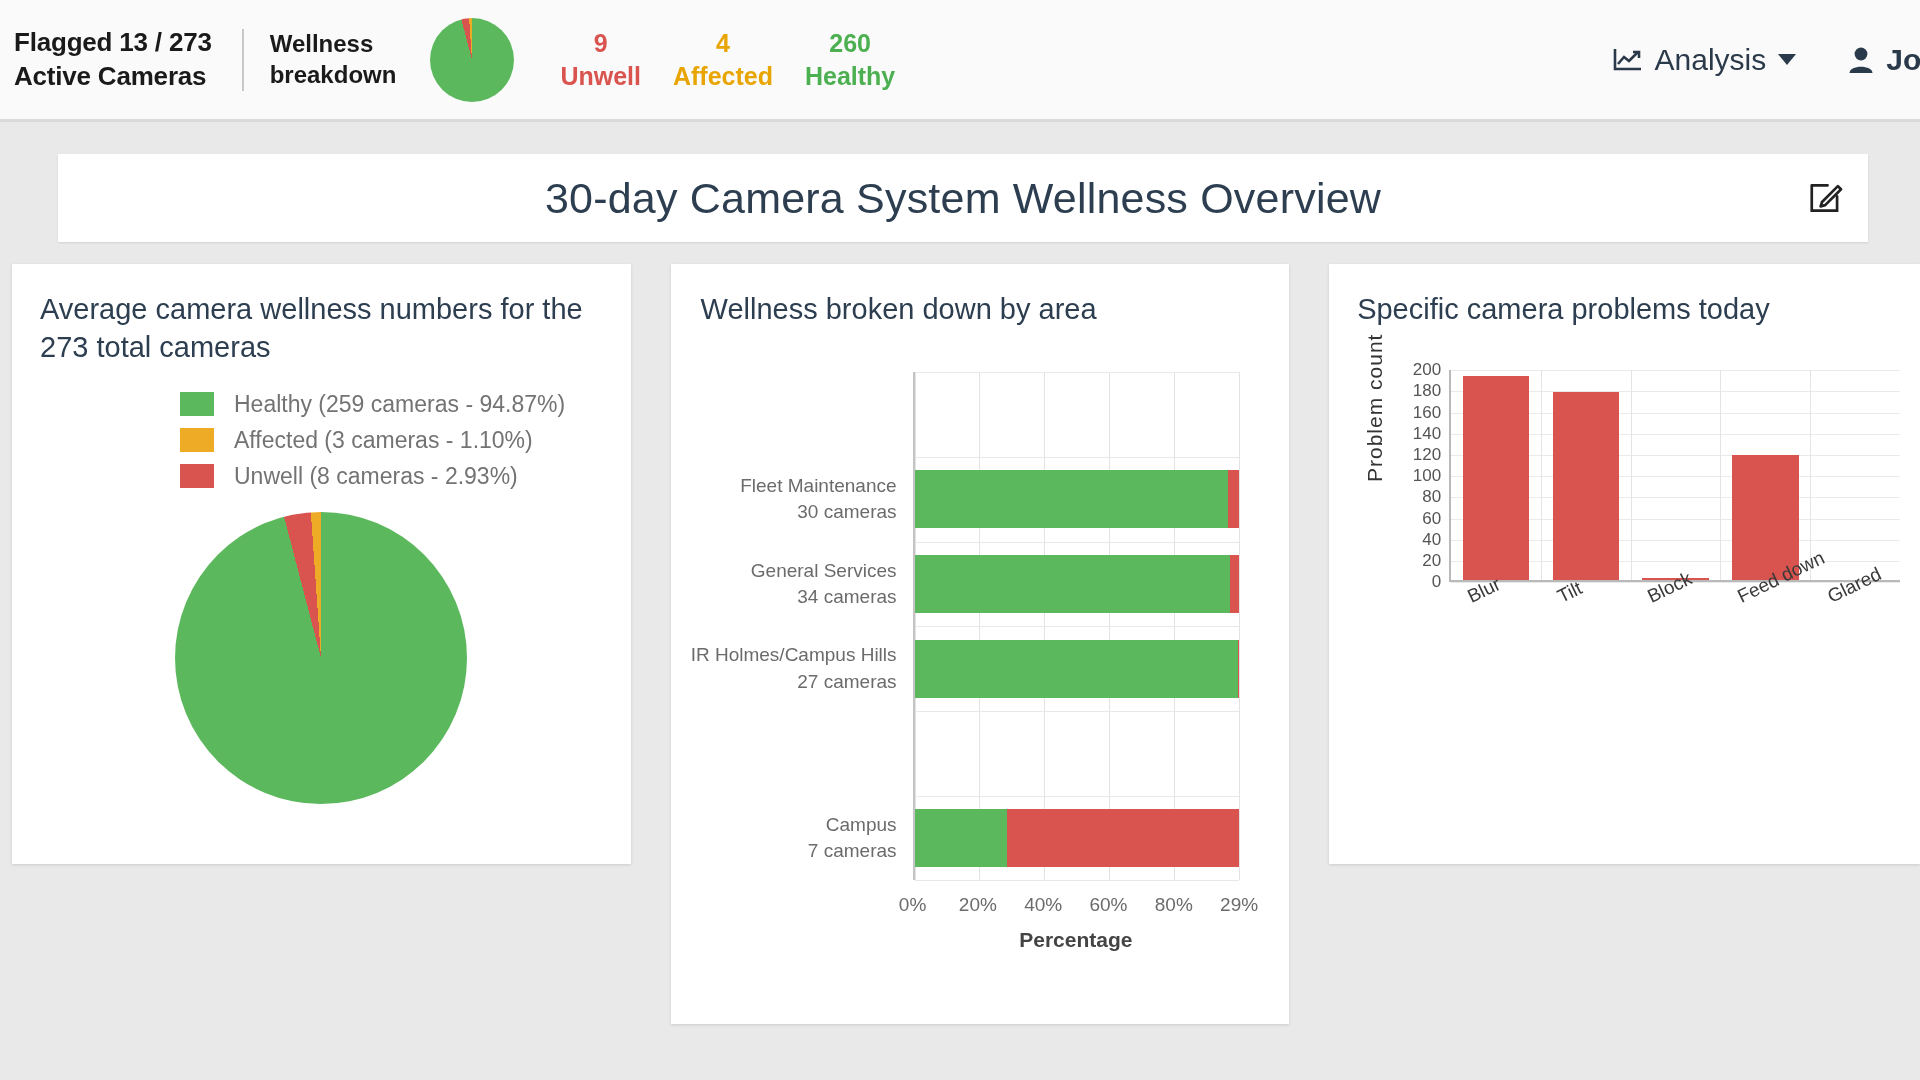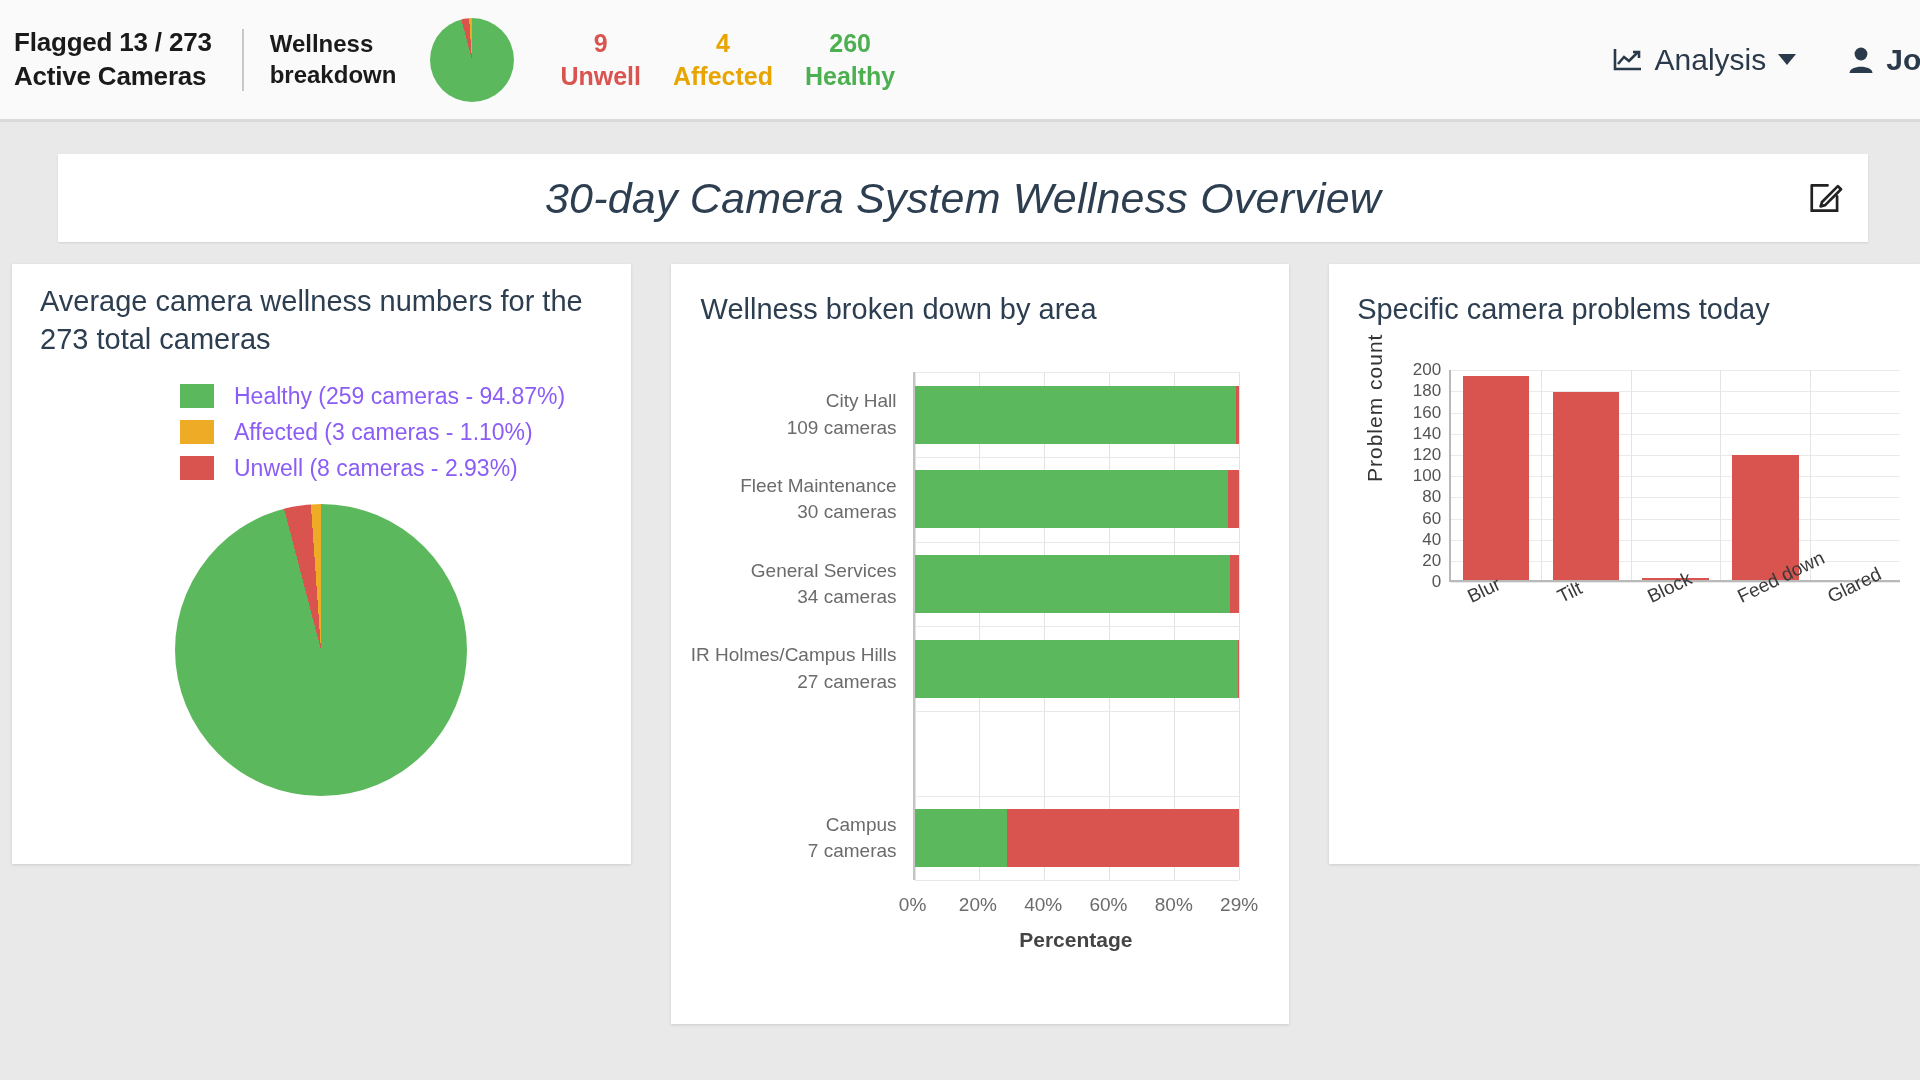--- a/index.html
+++ b/index.html
@@ -99,21 +99,20 @@
   }
   .title-card {
     background: #ffffff;
     margin: 18px 52px 0 58px;
     height: 88px;
     display: flex;
     align-items: center;
     justify-content: center;
     position: relative;
     box-shadow: 0 1px 2px rgba(0,0,0,0.10);
-    font-style: italic;
   }
   .title-card h1 {
     margin: 0;
     font-size: 43px;
     font-weight: 400;
     color: #2c3e50;
     letter-spacing: 0.2px;
   }
   .edit-btn {
     position: absolute;
@@ -129,21 +128,21 @@
     align-items: flex-start;
     margin-top: 22px;
     padding-left: 12px;
     gap: 40px;
   }
   .card {
     background: #ffffff;
     box-shadow: 0 1px 3px rgba(0,0,0,0.13);
     position: relative;
   }
-  .card-pie { width: 628px; height: 600px; padding: 18px 28px 0 28px; }
+  .card-pie { width: 628px; height: 600px; padding: 26px 28px 0 28px; }
   .card-area { width: 628px; height: 760px; padding: 26px 28px 0 30px; }
   .card-problems { width: 600px; height: 600px; padding: 26px 20px 0 28px; }
 
   .card-title {
     font-size: 29px;
     color: #2c3e50;
     font-weight: 400;
     line-height: 1.32;
     margin: 0 0 6px 0;
   }
@@ -157,21 +156,21 @@
     align-items: center;
     margin-bottom: 9px;
   }
   .legend-swatch {
     width: 34px; height: 24px;
     margin-right: 20px;
     flex: 0 0 auto;
   }
   .legend-text {
     font-size: 23px;
-    color: #8b5cf6;
+    color: #737373;
     white-space: nowrap;
   }
   .pie-big-wrap {
     display: flex;
     justify-content: center;
     margin-top: 22px;
   }
   .pie-big { width: 292px; height: 292px; border-radius: 50%; }
 
   
@@ -422,30 +421,20 @@
               <div class="v" style="left: 60%;"></div>
               <div class="v" style="left: 80%;"></div>
               <div class="v" style="left: 100%;"></div>
               <div class="h" style="top: 0px;"></div>
               <div class="h" style="top: 84.6667px;"></div>
               <div class="h" style="top: 169.333px;"></div>
               <div class="h" style="top: 254px;"></div>
               <div class="h" style="top: 338.667px;"></div>
               <div class="h" style="top: 423.333px;"></div>
               <div class="h" style="top: 508px;"></div>
-            </div>
-        <div class="hbar-row" style="top: 0px; height: 84.6667px;">
-              <div class="hbar-label">
-                <div>City Hall</div>
-                <div>109 cameras</div>
-              </div>
-              <div class="hbar-track" style="top: 13.3333px; position: absolute;">
-                <div class="seg-green" style="width: 99.1%;"></div>
-                <div class="seg-red" style="width: 0.9%;"></div>
-              </div>
             </div>
             <div class="hbar-row" style="top: 84.6667px; height: 84.6667px;">
               <div class="hbar-label">
                 <div>Fleet Maintenance</div>
                 <div>30 cameras</div>
               </div>
               <div class="hbar-track" style="top: 13.3333px; position: absolute;">
                 <div class="seg-green" style="width: 96.7%;"></div>
                 <div class="seg-red" style="width: 3.3%;"></div>
               </div>

